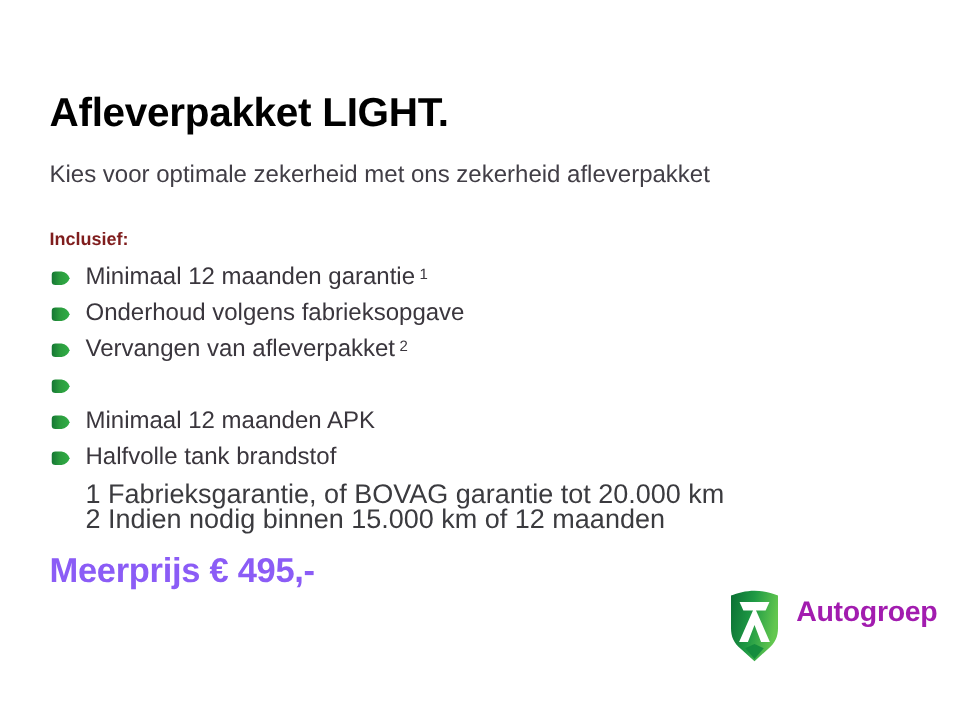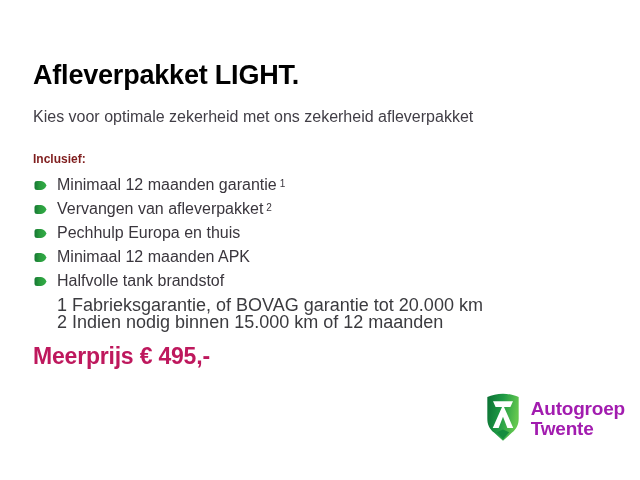--- a/index.html
+++ b/index.html
@@ -46,21 +46,21 @@
   .footnotes{
     margin:4px 0 0 24px;
     font-size:18px;
     line-height:17px;
     color:#3b3b3f;
   }
   .price{
     margin-top:12px;
     font-size:23px;
     font-weight:bold;
-    color:#be185d;
+    color:#8b5cf6;
     letter-spacing:-0.2px;
   }
   .logo{
     position:absolute;
     right:15px;
     bottom:37px;
     display:flex;
     align-items:flex-start;
   }
   .logo-shield{width:38px;height:51px;margin-right:9px;line-height:0;}
@@ -105,28 +105,34 @@
       <span class="bullet"><svg width="14" height="11" viewBox="0 0 14 11">
             <path d="M1.5,3 Q1.5,1 4,1 L8,1 Q12.2,1.6 13.4,5.5 Q12.2,9.4 8,10 L4,10 Q1.5,10 1.5,8 Z" fill="url(#leafGrad)"></path>
           </svg></span>
       <span>Minimaal 12 maanden garantie</span>
         <span class="item-sup">1</span>
     </li>
     <li>
       <span class="bullet"><svg width="14" height="11" viewBox="0 0 14 11">
             <path d="M1.5,3 Q1.5,1 4,1 L8,1 Q12.2,1.6 13.4,5.5 Q12.2,9.4 8,10 L4,10 Q1.5,10 1.5,8 Z" fill="url(#leafGrad)"></path>
           </svg></span>
+      <span>Onderhoud volgens fabrieksopgave</span>
+        <span class="item-sup"></span>
+    </li>
+    <li>
+      <span class="bullet"><svg width="14" height="11" viewBox="0 0 14 11">
+            <path d="M1.5,3 Q1.5,1 4,1 L8,1 Q12.2,1.6 13.4,5.5 Q12.2,9.4 8,10 L4,10 Q1.5,10 1.5,8 Z" fill="url(#leafGrad)"></path>
+          </svg></span>
       <span>Vervangen van afleverpakket</span>
         <span class="item-sup">2</span>
     </li>
     <li>
       <span class="bullet"><svg width="14" height="11" viewBox="0 0 14 11">
             <path d="M1.5,3 Q1.5,1 4,1 L8,1 Q12.2,1.6 13.4,5.5 Q12.2,9.4 8,10 L4,10 Q1.5,10 1.5,8 Z" fill="url(#leafGrad)"></path>
           </svg></span>
-      <span>Pechhulp Europa en thuis</span>
         <span class="item-sup"></span>
     </li>
     <li>
       <span class="bullet"><svg width="14" height="11" viewBox="0 0 14 11">
             <path d="M1.5,3 Q1.5,1 4,1 L8,1 Q12.2,1.6 13.4,5.5 Q12.2,9.4 8,10 L4,10 Q1.5,10 1.5,8 Z" fill="url(#leafGrad)"></path>
           </svg></span>
       <span>Minimaal 12 maanden APK</span>
         <span class="item-sup"></span>
     </li>
     <li>
@@ -149,17 +155,16 @@
     <span class="logo-shield">
       <svg width="38" height="51" viewBox="0 0 40 52">
         <path d="M20,1 C26,1 32,2.5 36.5,4.5 L36.5,27 C36.5,33.5 34.5,37.6 29.5,41.9 L20,50.6 L10.5,41.9 C5.5,37.6 3.5,33.5 3.5,27 L3.5,4.5 C8,2.5 14,1 20,1 Z" fill="url(#shieldGrad)"></path>
         <polygon points="20,38.5 26.5,41.5 20,49 13.5,41.5" fill="#128a3d" opacity="0.9"></polygon>
         <polygon points="9.5,9 30.5,9 27.8,15 12.2,15" fill="#ffffff"></polygon>
         <polygon points="20,12.5 30.8,37 24.6,37 20,25.2 15.4,37 9.2,37" fill="#ffffff"></polygon>
       </svg>
     </span>
     <div class="logo-text">
       <div>Autogroep</div>
-      <div>Twente</div>
     </div>
   </div>
 
 </div>
 
 </body></html>

